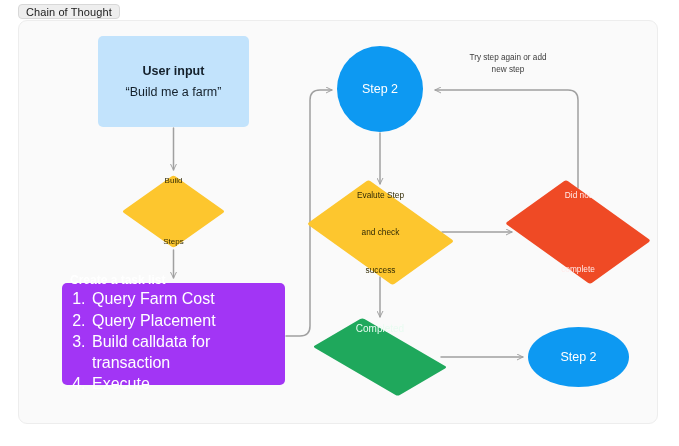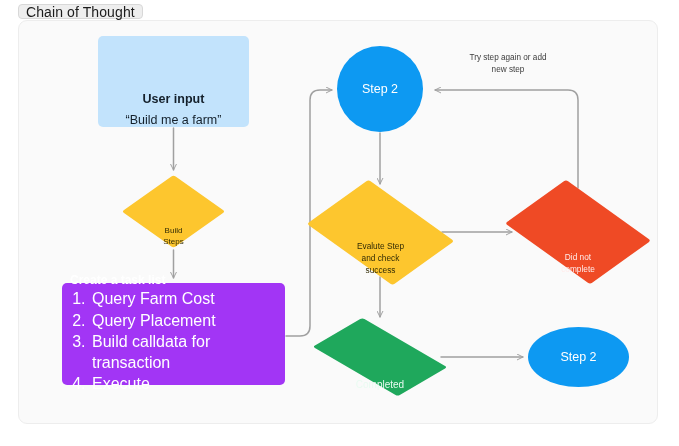--- a/index.html
+++ b/index.html
@@ -20,21 +20,21 @@
     position: absolute;
     left: 18px;
     top: 4px;
     height: 15px;
     padding: 0 7px;
     display: flex;
     align-items: center;
     background: #eeeeee;
     border: 1px solid #d8d8d8;
     border-radius: 4px;
-    font-size: 14px;
+    font-size: 11px;
     color: #1b1b1b;
     letter-spacing: 0.1px;
     box-sizing: border-box;
     z-index: 6;
   }
 
   
   #frame {
     position: absolute;
     left: 18px;
@@ -73,21 +73,20 @@
   
   #node-user-input {
     left: 98px;
     top: 36px;
     width: 151px;
     height: 91px;
     background: #c2e3fc;
     border-radius: 5px;
     color: #14202b;
     gap: 7px;
-    justify-content: flex-end;
   }
   #node-user-input .title {
     font-size: 12.5px;
     font-weight: bold;
   }
   #node-user-input .sub {
     font-size: 12.5px;
     font-weight: normal;
   }
 
@@ -106,21 +105,21 @@
     border-radius: 3px;
   }
   .diamond .dlabel {
     position: absolute;
     left: 0; top: 0;
     width: 100%;
     height: 100%;
     display: flex;
     flex-direction: column;
     align-items: center;
-    justify-content: flex-end;
+    justify-content: space-between;
     text-align: center;
     line-height: 1.45;
     z-index: 1;
   }
 
   #node-build-steps { left: 137px; top: 175px; width: 73px; height: 73px; }
   #node-build-steps .shape { background: #fdc62e; }
   #node-build-steps .dlabel { font-size: 8px; color: #332c05; }
 
   #node-evaluate { left: 320px; top: 189px; width: 121px; height: 87px; }

